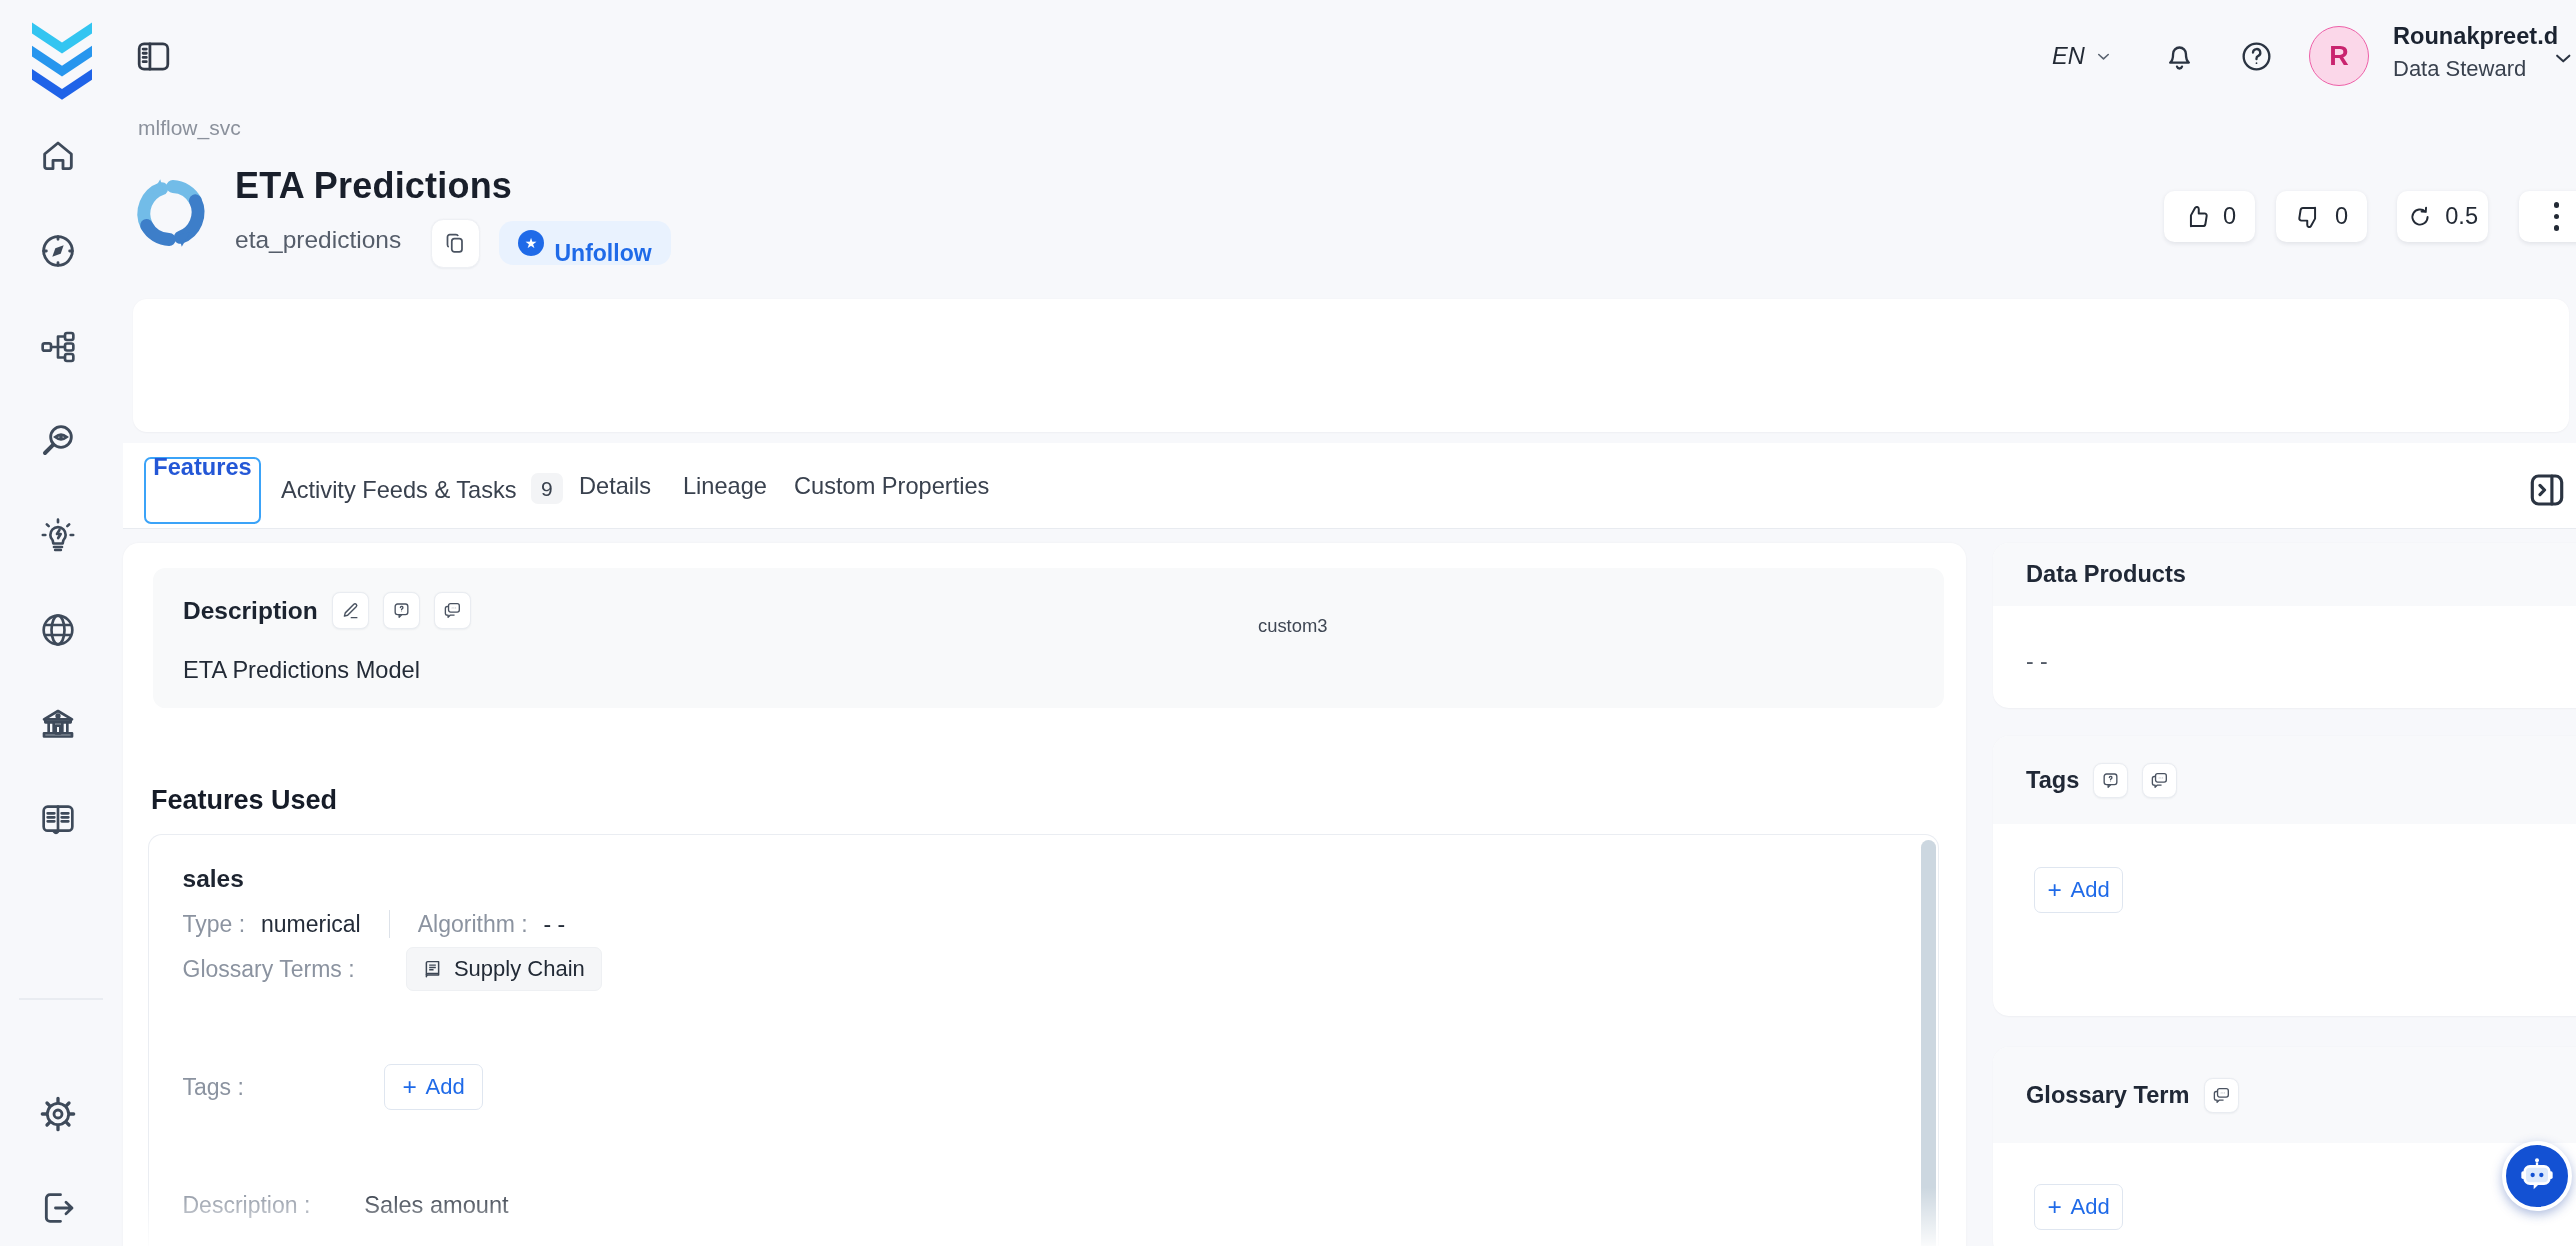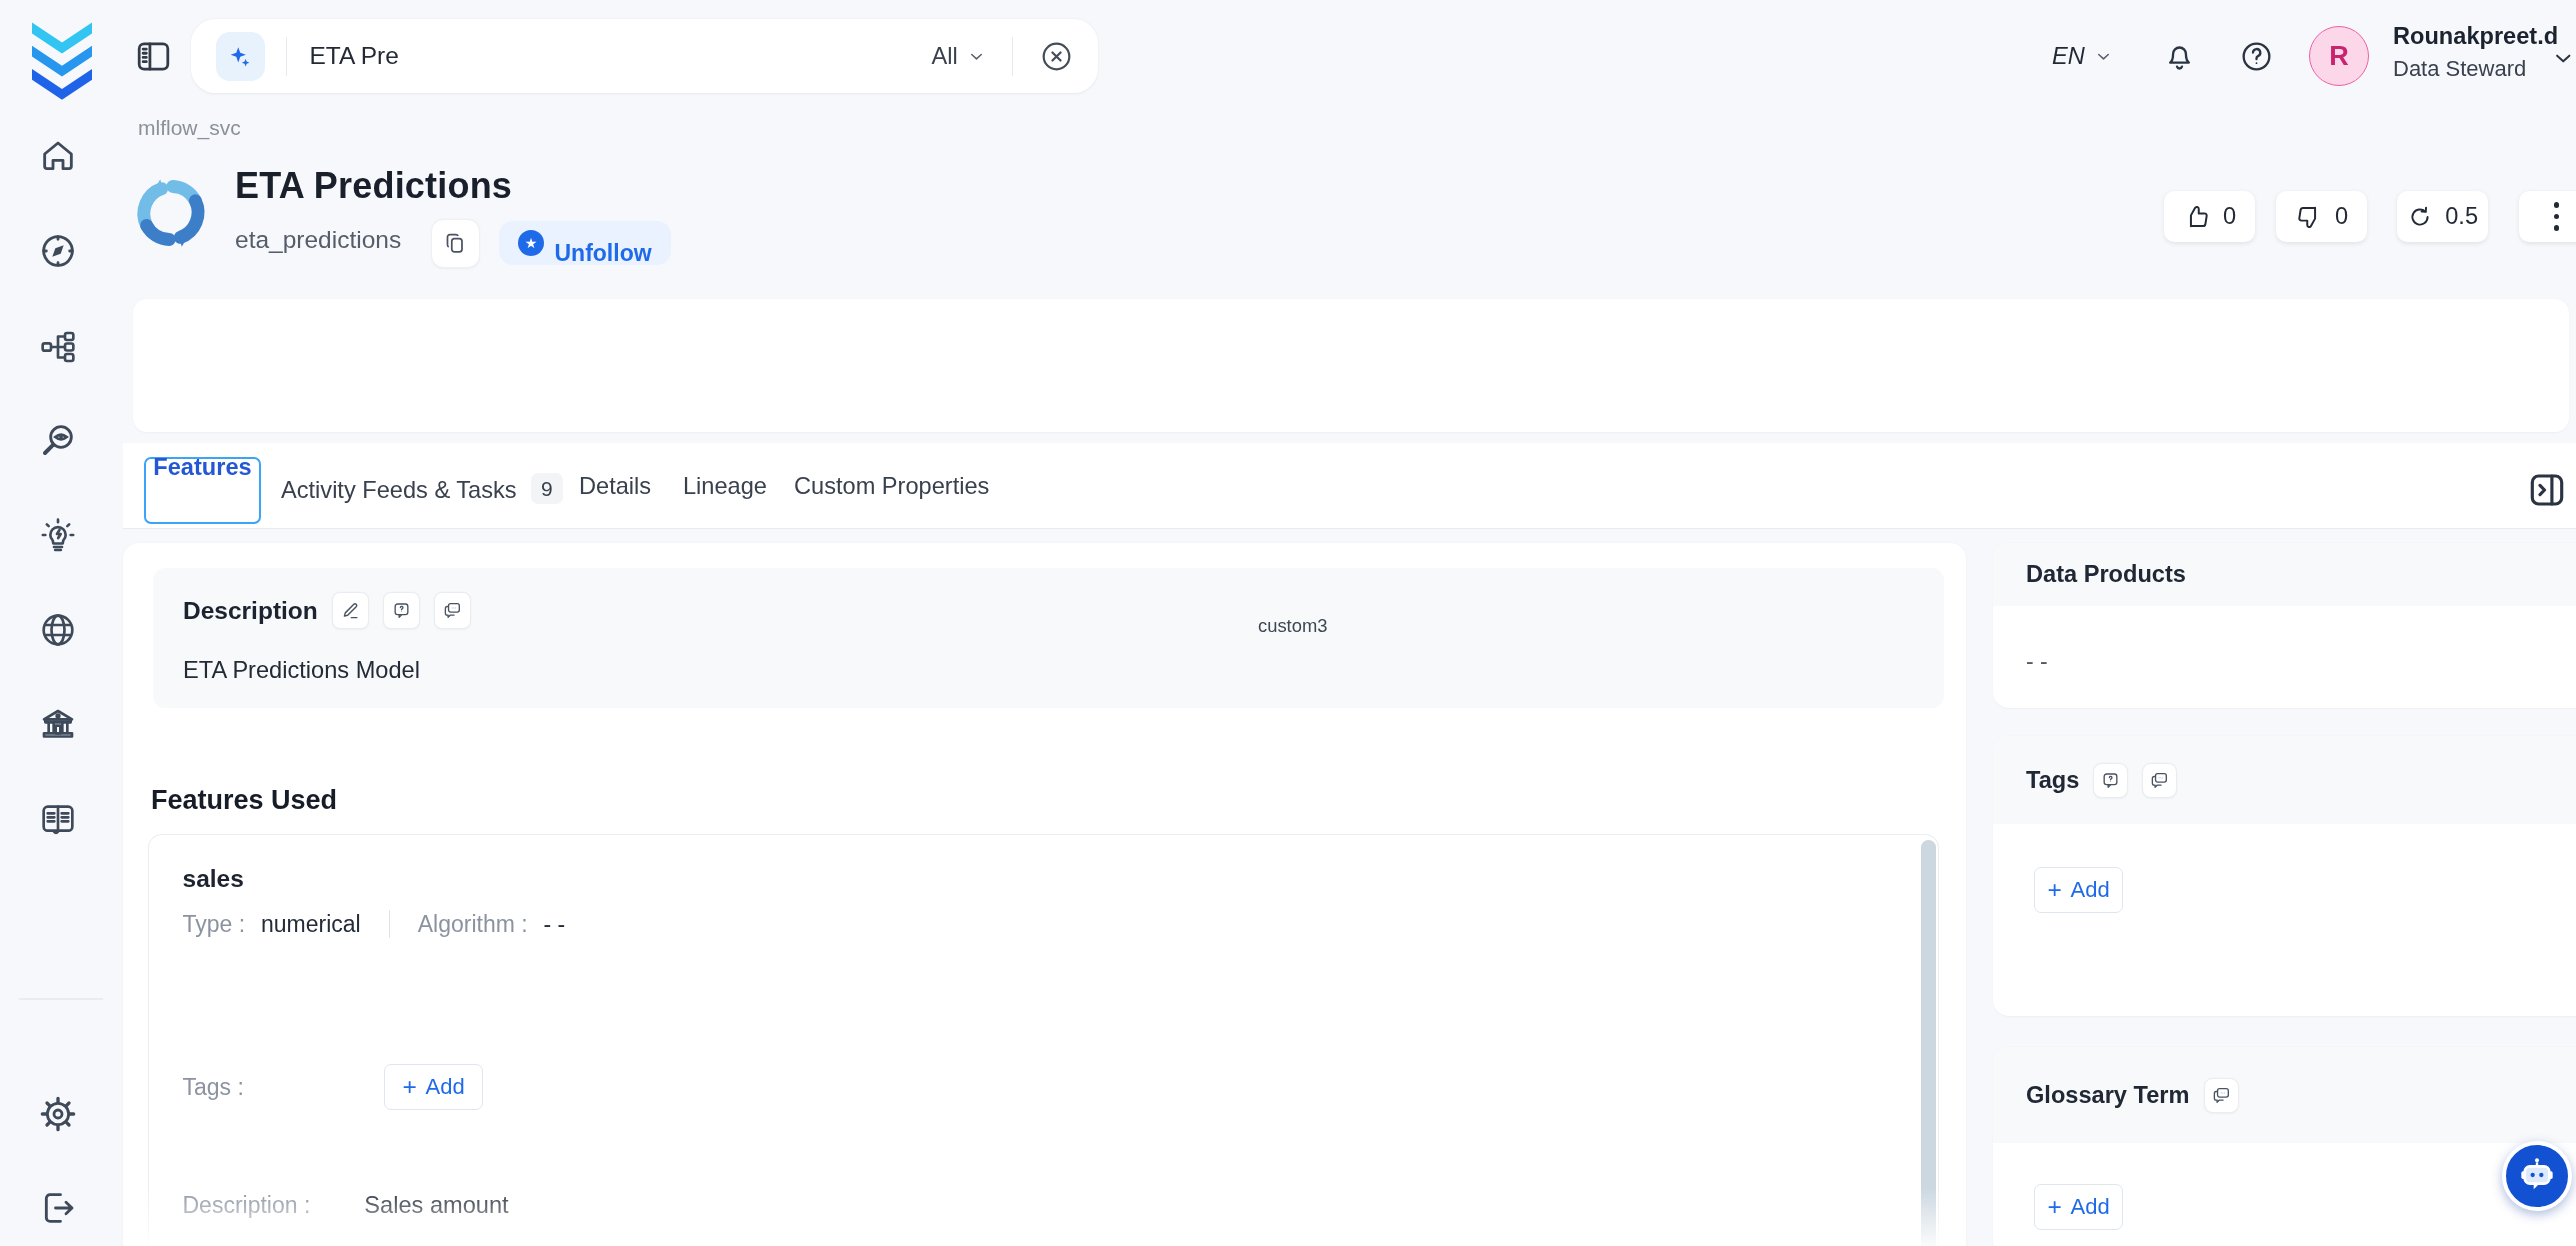--- a/index.html
+++ b/index.html
@@ -202,44 +202,20 @@
   </div>
 
   <div class="abs toggle-btn">
     <svg width="39" height="39" viewBox="0 0 24 24" fill="none" stroke="#333b49" stroke-width="1.7" stroke-linecap="round">
         <rect x="3.2" y="4.2" width="17.6" height="15.6" rx="3"></rect>
         <path d="M9.8 4.2 V19.8"></path>
         <path d="M5.6 7.4 h2 M5.6 10 h2 M5.6 12.6 h2 M5.6 15.2 h2"></path>
       </svg>
   </div>
 
-  <div class="abs searchbar">
-    <div class="ai-chip">
-      <svg width="28" height="28" viewBox="0 0 24 24">
-          <path d="M10.5 4.5 L12.2 9.3 L17 11 L12.2 12.7 L10.5 17.5 L8.8 12.7 L4 11 L8.8 9.3 Z" fill="#1f6ae8"></path>
-          <path d="M16.8 14.5 L17.7 16.8 L20 17.7 L17.7 18.6 L16.8 20.9 L15.9 18.6 L13.6 17.7 L15.9 16.8 Z" fill="#1f6ae8"></path>
-        </svg>
-    </div>
-    <div class="vline" style="height:39px; margin-left:21px;"></div>
-    <div class="search-text">ETA Pre</div>
-    <div style="flex:1"></div>
-    <div class="scope">
-      <span>All</span>
-      <svg width="19" height="19" viewBox="0 0 24 24" fill="none" stroke="#5a6370" stroke-width="2" stroke-linecap="round" stroke-linejoin="round">
-          <path d="M6 9.5 L12 15 L18 9.5"></path>
-        </svg>
-    </div>
-    <div class="vline" style="height:39px; margin:0 26px;"></div>
-    <div class="icon-btn">
-      <svg width="35" height="35" viewBox="0 0 24 24" fill="none" stroke="#434c59" stroke-width="1.5" stroke-linecap="round">
-          <circle cx="12" cy="12" r="8.8"></circle>
-          <path d="M9.2 9.2 L14.8 14.8 M14.8 9.2 L9.2 14.8"></path>
-        </svg>
-    </div>
-  </div>
 
 
   <div class="abs flex lang">
     <span>EN</span>
     <svg width="19" height="19" viewBox="0 0 24 24" fill="none" stroke="#5a6370" stroke-width="2" stroke-linecap="round" stroke-linejoin="round">
         <path d="M6 9.5 L12 15 L18 9.5"></path>
       </svg>
   </div>
 
   <div class="abs icon-btn" style="left:2162px; top:39px;">
@@ -500,20 +476,31 @@
       <div class="feat-name">sales</div>
 
       <div class="frow" style="left:34px; top:75px; gap:15.8px;">
         <span class="flabel">Type :</span>
         <span class="fvalue">numerical</span>
         <span class="vline" style="height:28px; margin:0 12.3px; background:#dde2e9;"></span>
         <span class="flabel">Algorithm :</span>
         <span class="fvalue">- -</span>
       </div>
 
+      <div class="frow" style="left:34px; top:112px; gap:51px;">
+        <span class="flabel">Glossary Terms :</span>
+        <span class="gchip">
+          <svg width="21" height="21" viewBox="0 0 24 24" fill="none" stroke="#3c4654" stroke-width="1.7" stroke-linejoin="round">
+              <path d="M5 4.6 A1.6 1.6 0 0 1 6.6 3 H19 V18.4 H6.8 A1.8 1.8 0 0 0 5 20.2 Z"></path>
+              <path d="M5 18.4 A1.8 1.8 0 0 1 6.8 16.6 H19"></path>
+              <path d="M8.2 7 h7.6 M8.2 9.6 h7.6 M8.2 12.2 h5"></path>
+            </svg>
+          <span class="t">Supply Chain</span>
+        </span>
+      </div>
 
       <div class="frow" style="left:34px; top:229px; gap:140px;">
         <span class="flabel">Tags :</span>
         <span class="add-btn">
           <span class="plus">+</span>
           <span class="t">Add</span>
         </span>
       </div>
 
       <div class="frow" style="left:34px; top:357px; gap:54px;">

